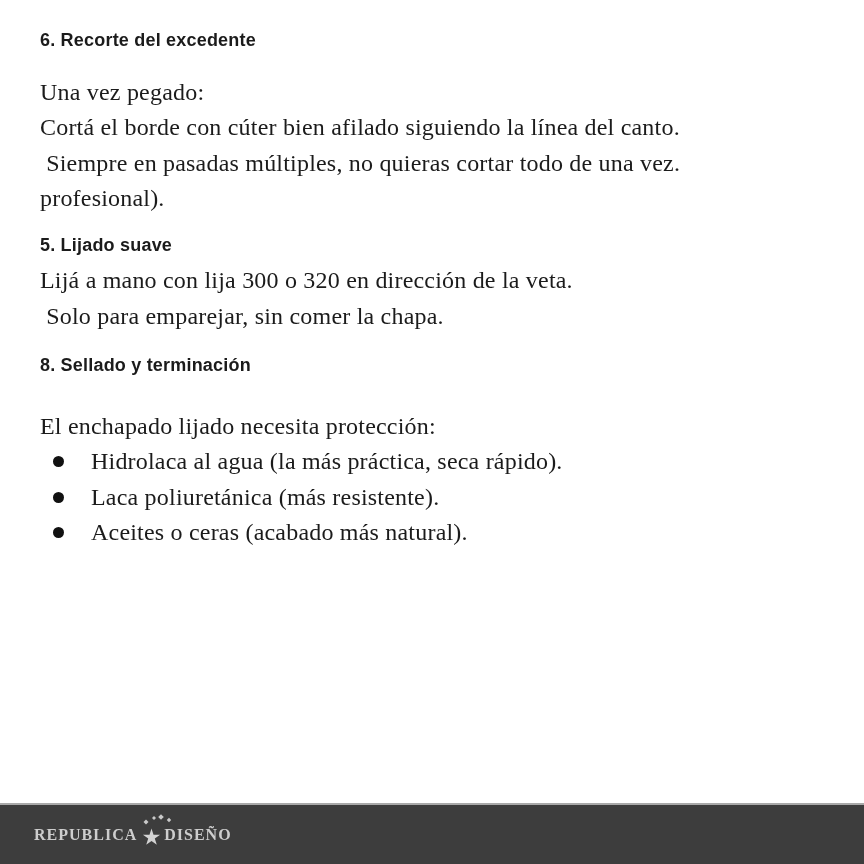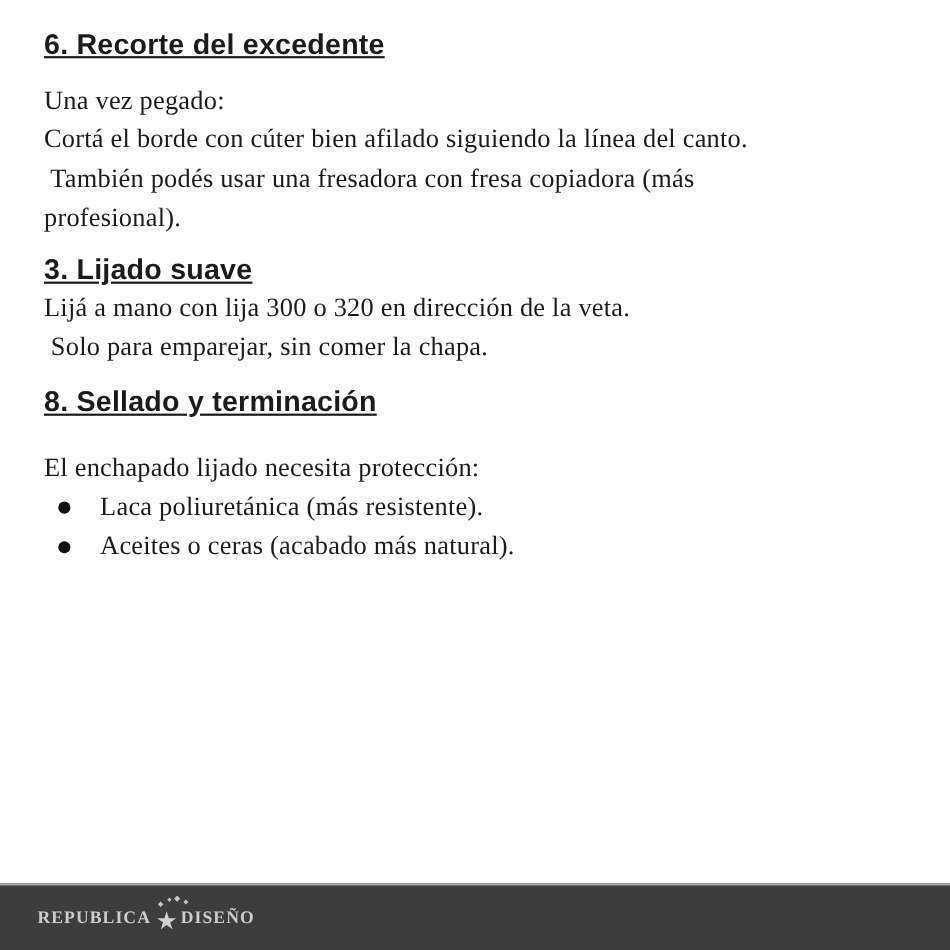--- a/index.html
+++ b/index.html
@@ -11,26 +11,25 @@
     position: relative;
     overflow: hidden;
   }
   .content {
     position: absolute;
     left: 40px; top: 23px; right: 10px;
     font-size: 24px;
     line-height: 35.5px;
   }
   .heading {
-    font-size: 26px;
+    font-size: 18px;
     font-weight: bold;
     margin: 0;
     white-space: pre;
     letter-spacing: 0.2px;
-    text-decoration: underline;
   }
   .heading.h-6 { margin-bottom: 16px; }
   .heading.h-7 { margin-top: 11px; margin-bottom: 0; }
   .heading.h-8 { margin-top: 14px; margin-bottom: 25px; }
   .para { margin: 0; }
   .line { white-space: pre; letter-spacing: 0.2px; font-family: Liberation Serif, serif; }
   .bullet-row { display: flex; align-items: center; }
   .bullet-dot {
     width: 11px; height: 11px;
     border-radius: 50%;
@@ -71,34 +70,38 @@
 </style>
 </head>
 <body>
 
 <div class="content">
 
   <div class="heading h-6">6. Recorte del excedente</div>
   <div class="para">
     <div class="line">Una vez pegado:</div>
     <div class="line">Cortá el borde con cúter bien afilado siguiendo la línea del canto.</div>
-    <div class="line"> También podés usar una fresadora con fresa copiadora (más</div>
+    <div class="line"> Siempre en pasadas múltiples, no quieras cortar todo de una vez.</div>
     <div class="line">profesional).</div>
   </div>
 
-  <div class="heading h-7">3. Lijado suave</div>
+  <div class="heading h-7">5. Lijado suave</div>
   <div class="para">
     <div class="line">Lijá a mano con lija 300 o 320 en dirección de la veta.</div>
     <div class="line"> Solo para emparejar, sin comer la chapa.</div>
   </div>
 
   <div class="heading h-8">8. Sellado y terminación</div>
   <div class="para">
     <div class="line">El enchapado lijado necesita protección:</div>
 
+    <div class="bullet-row">
+      <span class="bullet-dot"></span>
+      <span class="line">Hidrolaca al agua (la más práctica, seca rápido).</span>
+    </div>
     <div class="bullet-row">
       <span class="bullet-dot"></span>
       <span class="line">Laca poliuretánica (más resistente).</span>
     </div>
     <div class="bullet-row">
       <span class="bullet-dot"></span>
       <span class="line">Aceites o ceras (acabado más natural).</span>
     </div>
 
   </div>

